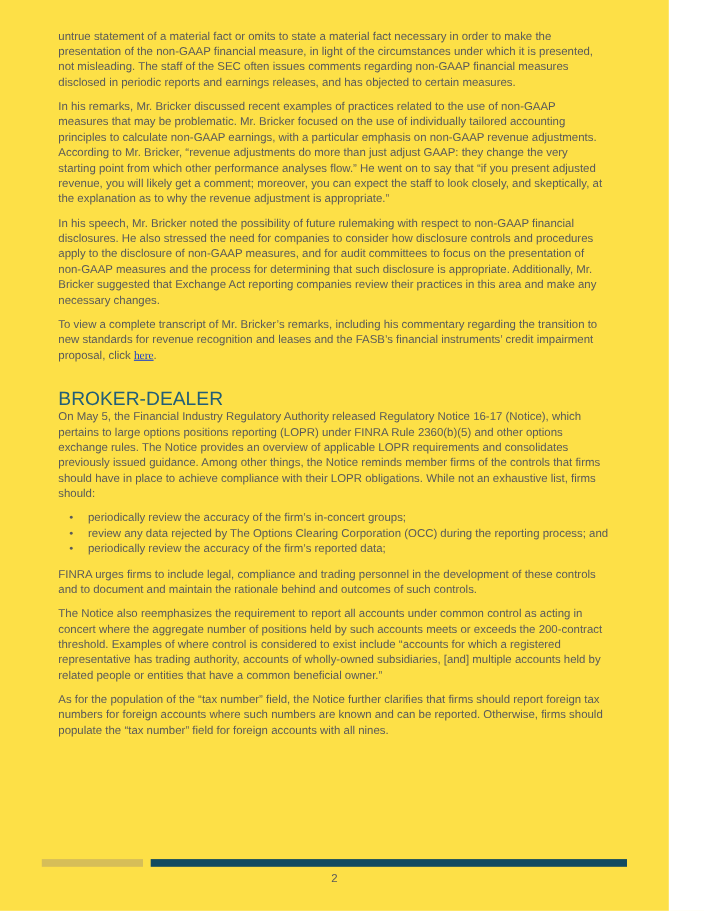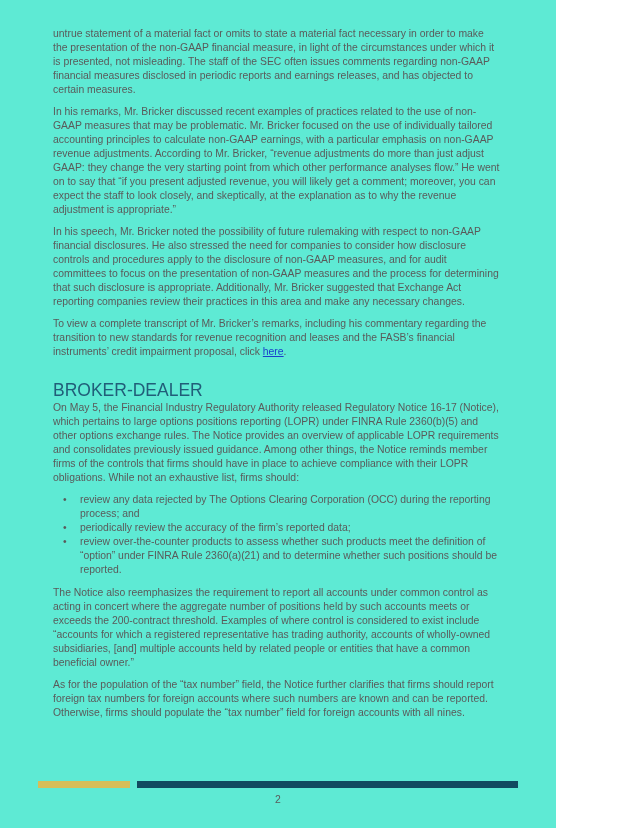--- a/index.html
+++ b/index.html
@@ -8,38 +8,39 @@
     background: #ffffff;
   }
   body {
     width: 640px;
     height: 828px;
     overflow: hidden;
     font-family: "Liberation Sans", sans-serif;
   }
   .sheet {
     position: relative;
-    width: 556px;
+    width: 608px;
     height: 828px;
-    background: #5eead4;
+    background: #fde047;
   }
   .content {
     padding: 27px 55px 0 53px;
     color: var(--body-text, #5A5A5A);
     font-size: 10.4px;
     line-height: 14px;
     text-align: left;
   }
   p.para {
     margin: 0 0 8px 0;
   }
   .link {
     color: var(--link-blue, #1A3FCB);
     text-decoration: underline;
     cursor: pointer;
+    font-family: Liberation Serif, serif;
   }
   h1.section-heading {
     margin: 21px 0 0 0;
     font-size: 17.5px;
     line-height: 21px;
     font-weight: 400;
     color: var(--heading-teal, #215E79);
   }
   h2.article-heading {
     margin: 6px 0 11px 0;
@@ -106,25 +107,26 @@
     <p class="para">In his speech, Mr. Bricker noted the possibility of future rulemaking with respect to non-GAAP financial disclosures. He also stressed the need for companies to consider how disclosure controls and procedures apply to the disclosure of non-GAAP measures, and for audit committees to focus on the presentation of non-GAAP measures and the process for determining that such disclosure is appropriate. Additionally, Mr. Bricker suggested that Exchange Act reporting companies review their practices in this area and make any necessary changes.</p>
 
     <p class="para"><span>To view a complete transcript of Mr. Bricker’s remarks, including his commentary regarding the transition to new standards for revenue recognition and leases and the FASB’s financial instruments’ credit impairment proposal, click </span><a class="link" href="#">here</a><span>.</span></p>
 
     <h1 class="section-heading">BROKER-DEALER</h1>
 
 
     <p class="para">On May 5, the Financial Industry Regulatory Authority released Regulatory Notice 16-17 (Notice), which pertains to large options positions reporting (LOPR) under FINRA Rule 2360(b)(5) and other options exchange rules. The Notice provides an overview of applicable LOPR requirements and consolidates previously issued guidance. Among other things, the Notice reminds member firms of the controls that firms should have in place to achieve compliance with their LOPR obligations. While not an exhaustive list, firms should:</p>
 
     <ul class="bullets">
+      <li>periodically review the accuracy of the firm’s in-concert groups;</li>
       <li>review any data rejected by The Options Clearing Corporation (OCC) during the reporting process; and</li>
       <li>periodically review the accuracy of the firm’s reported data;</li>
-      <li>review over-the-counter products to assess whether such products meet the definition of “option” under FINRA Rule 2360(a)(21) and to determine whether such positions should be reported.</li>
     </ul>
 
+    <p class="para">FINRA urges firms to include legal, compliance and trading personnel in the development of these controls and to document and maintain the rationale behind and outcomes of such controls.</p>
 
     <p class="para">The Notice also reemphasizes the requirement to report all accounts under common control as acting in concert where the aggregate number of positions held by such accounts meets or exceeds the 200-contract threshold. Examples of where control is considered to exist include “accounts for which a registered representative has trading authority, accounts of wholly-owned subsidiaries, [and] multiple accounts held by related people or entities that have a common beneficial owner.”</p>
 
     <p class="para">As for the population of the “tax number” field, the Notice further clarifies that firms should report foreign tax numbers for foreign accounts where such numbers are known and can be reported. Otherwise, firms should populate the “tax number” field for foreign accounts with all nines.</p>
 
 
   </main>
 
   <footer class="page-footer">
     <div class="rule">

